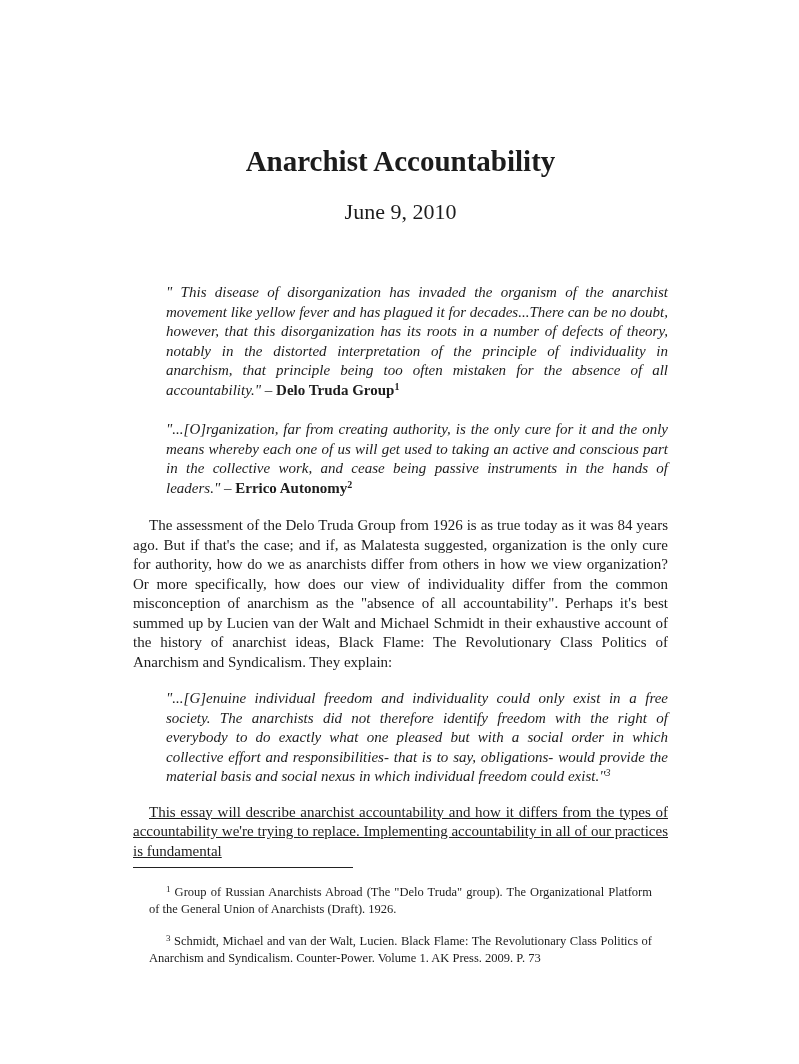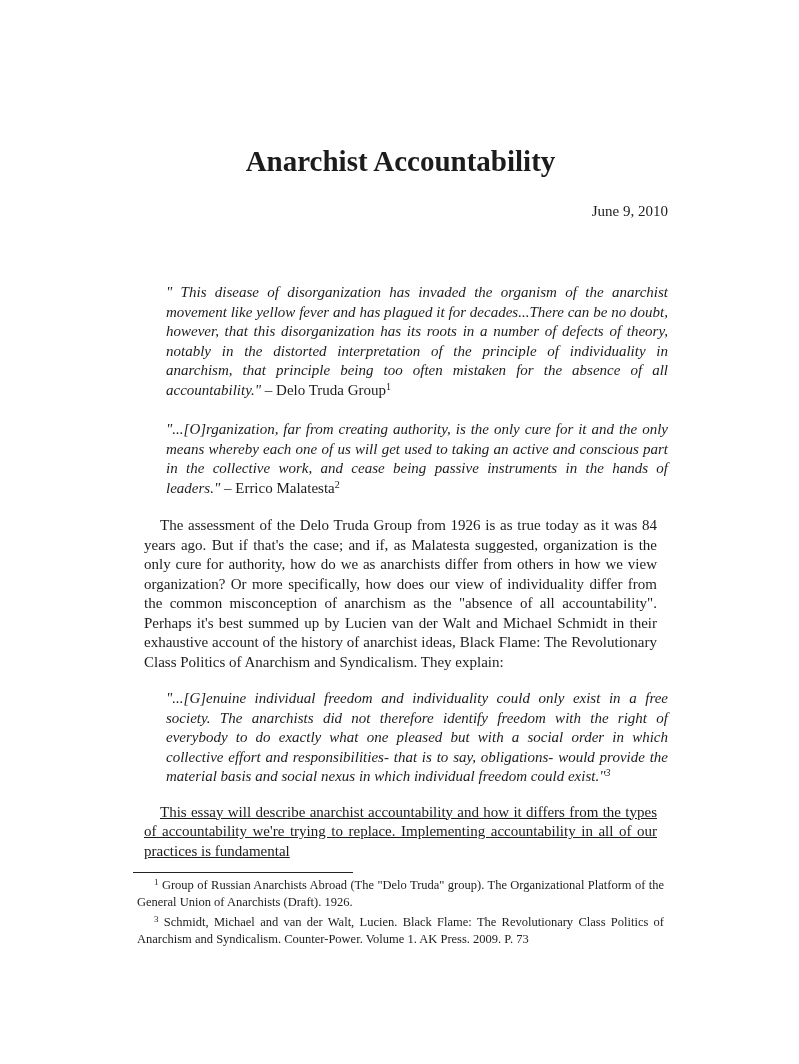--- a/index.html
+++ b/index.html
@@ -30,43 +30,43 @@
     font-weight: 700;
   }
   .author {
     margin: 43px 0 0 0;
     text-align: center;
     font-size: 18px;
     line-height: 22px;
   }
   .date {
     margin: 23px 0 0 0;
-    text-align: right;
-    font-size: 15px;
+    text-align: center;
+    font-size: 22px;
     line-height: 21px;
   }
   .quote {
     margin: 0 0 0 33px;
     font-style: italic;
     font-size: 15px;
     line-height: 19.5px;
     text-align: justify;
   }
   .quote .dash,
   .quote .attr {
     font-style: normal;
   }
   .quote .attr {
-    font-weight: 400;
+    font-weight: 700;
   }
   .q1 { margin-top: 61px; }
   .q2 { margin-top: 20px; }
   .q3 { margin-top: 17px; }
   .para {
-    margin: 11px;
+    margin: 0;
     font-size: 15px;
     line-height: 19.5px;
     text-align: justify;
     text-indent: 16px;
   }
   .p1 { margin-top: 18px; }
   .p2 { margin-top: 16px; text-decoration: underline; }
   sup.fnref {
     font-size: 10px;
     line-height: 0;
@@ -81,42 +81,42 @@
     border: none;
     border-top: 1.7px solid #222222;
   }
   .footnotes {
     margin-top: 4px;
     font-size: 12.5px;
     line-height: 16.5px;
     text-align: justify;
   }
   .footnote {
-    margin: 4px;
+    margin: 16px;
     text-indent: 17px;
   }
   .footnote sup.fnref {
     font-size: 9px;
     top: -4px;
   }
 </style>
 </head>
 <body>
 
 <div class="page">
   <div class="content">
 
     <h1 class="title">Anarchist Accountability</h1>
 
 
     <div class="date">June 9, 2010</div>
 
     <p class="quote q1"><span>" This disease of disorganization has invaded the organism of the anarchist movement like yellow fever and has plagued it for decades...There can be no doubt, however, that this disorganization has its roots in a number of defects of theory, notably in the distorted interpretation of the principle of individuality in anarchism, that principle being too often mistaken for the absence of all accountability."</span><span class="dash"> – </span><span class="attr">Delo Truda Group</span><sup class="fnref attr">1</sup></p>
 
-    <p class="quote q2"><span>"...[O]rganization, far from creating authority, is the only cure for it and the only means whereby each one of us will get used to taking an active and conscious part in the collective work, and cease being passive instruments in the hands of leaders."</span><span class="dash"> – </span><span class="attr">Errico Malatesta</span><sup class="fnref attr">2</sup></p>
+    <p class="quote q2"><span>"...[O]rganization, far from creating authority, is the only cure for it and the only means whereby each one of us will get used to taking an active and conscious part in the collective work, and cease being passive instruments in the hands of leaders."</span><span class="dash"> – </span><span class="attr">Errico Autonomy</span><sup class="fnref attr">2</sup></p>
 
     <p class="para p1">The assessment of the Delo Truda Group from 1926 is as true today as it was 84 years ago. But if that's the case; and if, as Malatesta suggested, organization is the only cure for authority, how do we as anarchists differ from others in how we view organization? Or more specifically, how does our view of individuality differ from the common misconception of anarchism as the "absence of all accountability". Perhaps it's best summed up by Lucien van der Walt and Michael Schmidt in their exhaustive account of the history of anarchist ideas, Black Flame: The Revolutionary Class Politics of Anarchism and Syndicalism. They explain:</p>
 
     <p class="quote q3"><span>"...[G]enuine individual freedom and individuality could only exist in a free society. The anarchists did not therefore identify freedom with the right of everybody to do exactly what one pleased but with a social order in which collective effort and responsibilities- that is to say, obligations- would provide the material basis and social nexus in which individual freedom could exist."</span><sup class="fnref">3</sup></p>
 
     <p class="para p2">This essay will describe anarchist accountability and how it differs from the types of accountability we're trying to replace. Implementing accountability in all of our practices is fundamental</p>
 
     <hr class="footnote-rule">
 
     <div class="footnotes">

